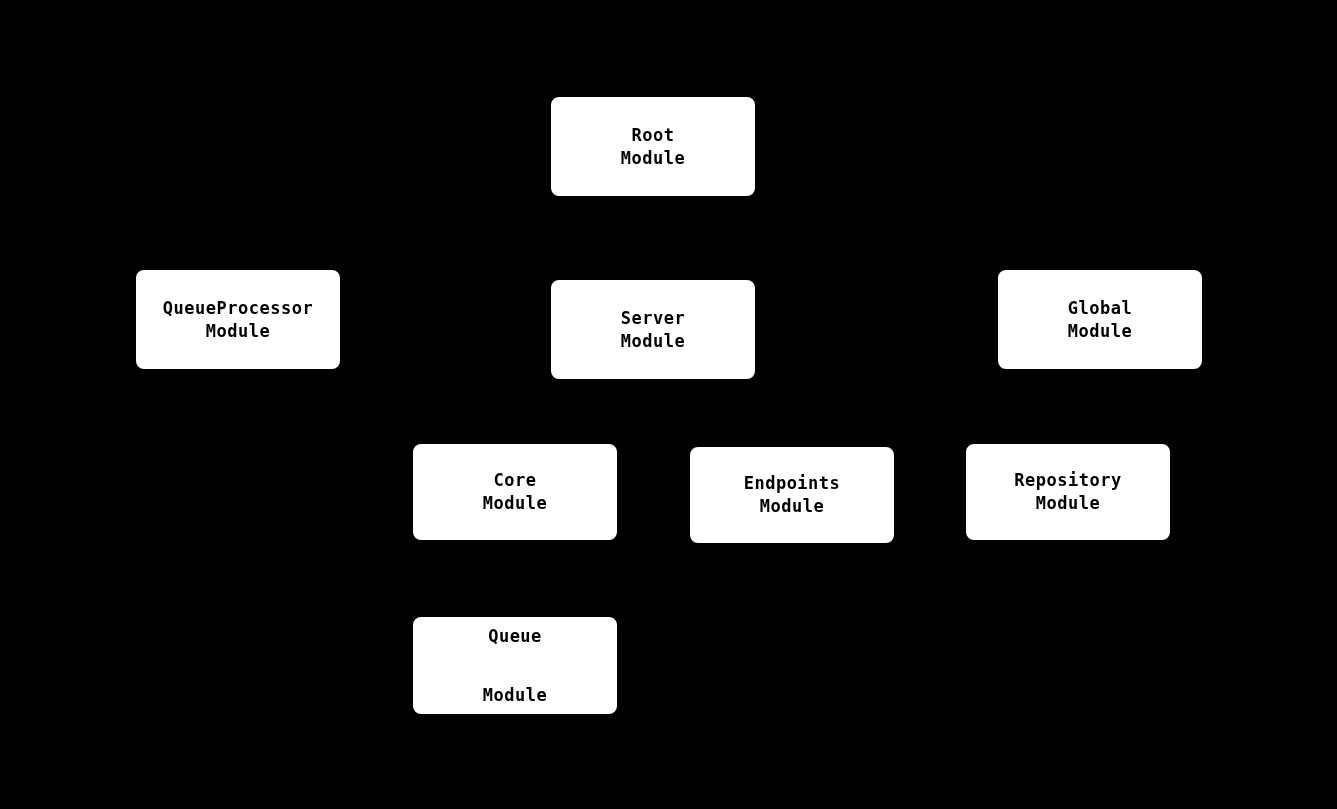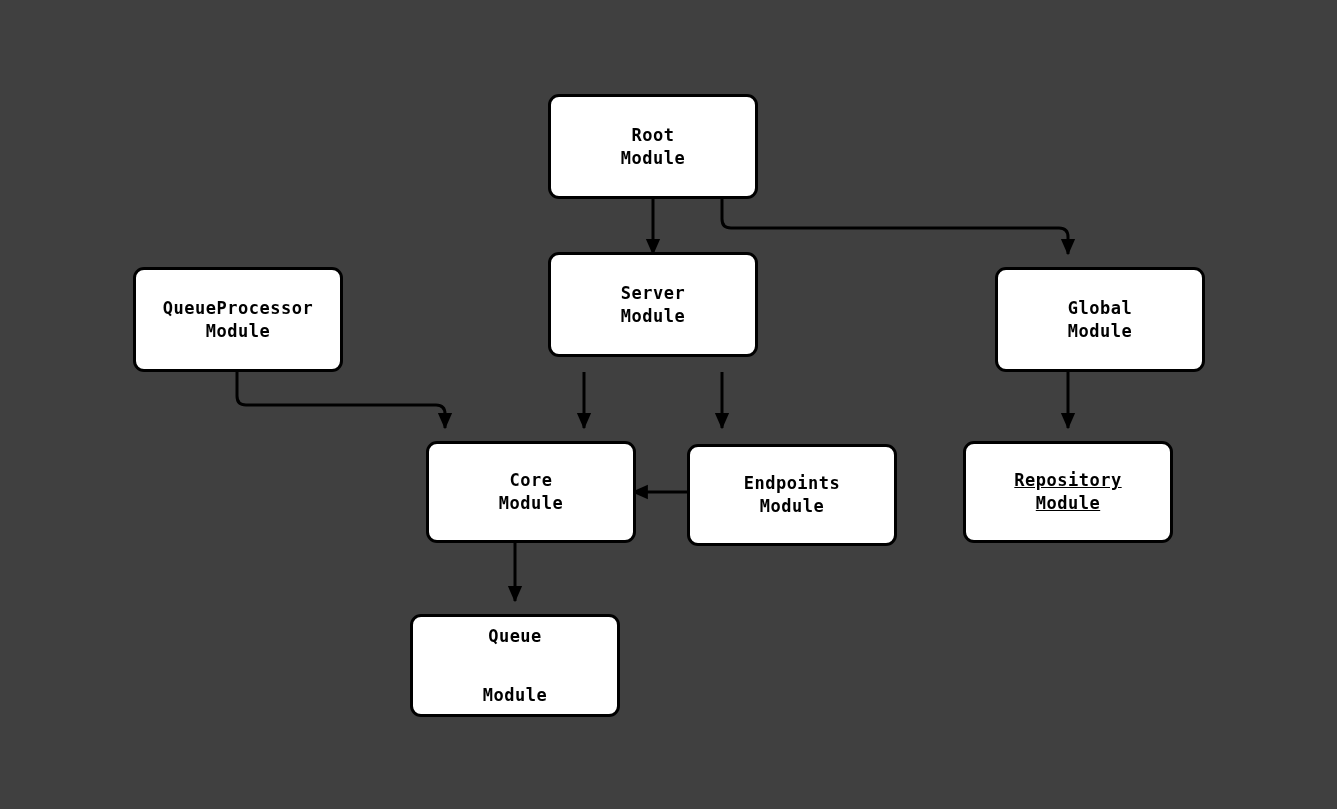--- a/index.html
+++ b/index.html
@@ -7,21 +7,21 @@
     padding: 0;
     background: #ffffff;
   }
   body {
     font-family: "DejaVu Sans Mono", monospace;
   }
   #diagram-canvas {
     position: relative;
     width: 1337px;
     height: 809px;
-    background: #404040;
+    background: #000000;
     overflow: hidden;
   }
   #edge-layer {
     position: absolute;
     left: 0;
     top: 0;
     width: 1337px;
     height: 809px;
   }
   .node {
@@ -71,37 +71,37 @@
 
   <div id="nodes-group">
       <div class="node" style="left: 548px; top: 94px; width: 210px; height: 105px; border-color: rgb(0, 0, 0);">
         <span class="node-line" style="color: rgb(0, 0, 0);">Root</span>
         <span class="node-line" style="color: rgb(0, 0, 0);">Module</span>
       </div>
       <div class="node" style="left: 133px; top: 267px; width: 210px; height: 105px; border-color: rgb(0, 0, 0);">
         <span class="node-line" style="color: rgb(0, 0, 0);">QueueProcessor</span>
         <span class="node-line" style="color: rgb(0, 0, 0);">Module</span>
       </div>
-      <div class="node" style="left: 548px; top: 252px; width: 210px; height: 105px; border-color: rgb(0, 0, 0);">
+      <div class="node" style="left: 548px; top: 277px; width: 210px; height: 105px; border-color: rgb(0, 0, 0);">
         <span class="node-line" style="color: rgb(0, 0, 0);">Server</span>
         <span class="node-line" style="color: rgb(0, 0, 0);">Module</span>
       </div>
       <div class="node" style="left: 963px; top: 267px; width: 210px; height: 105px; border-color: rgb(0, 0, 0); margin-left: 32px;">
         <span class="node-line" style="color: rgb(0, 0, 0);">Global</span>
         <span class="node-line" style="color: rgb(0, 0, 0);">Module</span>
       </div>
-      <div class="node" style="left: 426px; top: 441px; width: 210px; height: 102px; border-color: rgb(0, 0, 0);">
+      <div class="node" style="left: 410px; top: 441px; width: 210px; height: 102px; border-color: rgb(0, 0, 0);">
         <span class="node-line" style="color: rgb(0, 0, 0);">Core</span>
         <span class="node-line" style="color: rgb(0, 0, 0);">Module</span>
       </div>
       <div class="node" style="left: 687px; top: 444px; width: 210px; height: 102px; border-color: rgb(0, 0, 0);">
         <span class="node-line" style="color: rgb(0, 0, 0);">Endpoints</span>
         <span class="node-line" style="color: rgb(0, 0, 0);">Module</span>
       </div>
-      <div class="node" style="left: 963px; top: 441px; width: 210px; height: 102px; border-color: rgb(0, 0, 0); text-decoration: underline;">
+      <div class="node" style="left: 963px; top: 441px; width: 210px; height: 102px; border-color: rgb(0, 0, 0);">
         <span class="node-line" style="color: rgb(0, 0, 0);">Repository</span>
         <span class="node-line" style="color: rgb(0, 0, 0);">Module</span>
       </div>
       <div class="node" style="left: 410px; top: 614px; width: 210px; height: 103px; border-color: rgb(0, 0, 0); gap: 36px;">
         <span class="node-line" style="color: rgb(0, 0, 0);">Queue</span>
         <span class="node-line" style="color: rgb(0, 0, 0);">Module</span>
       </div>
     </div>
 
 </div>

